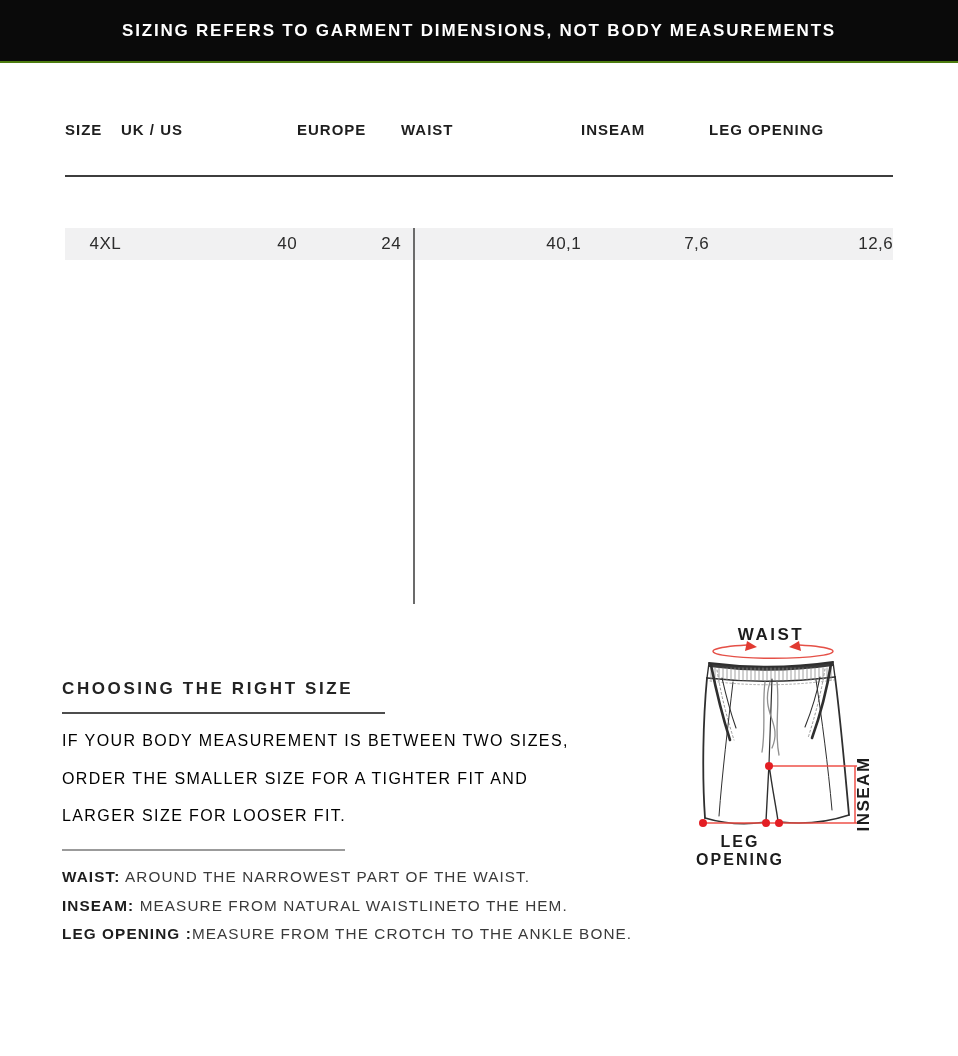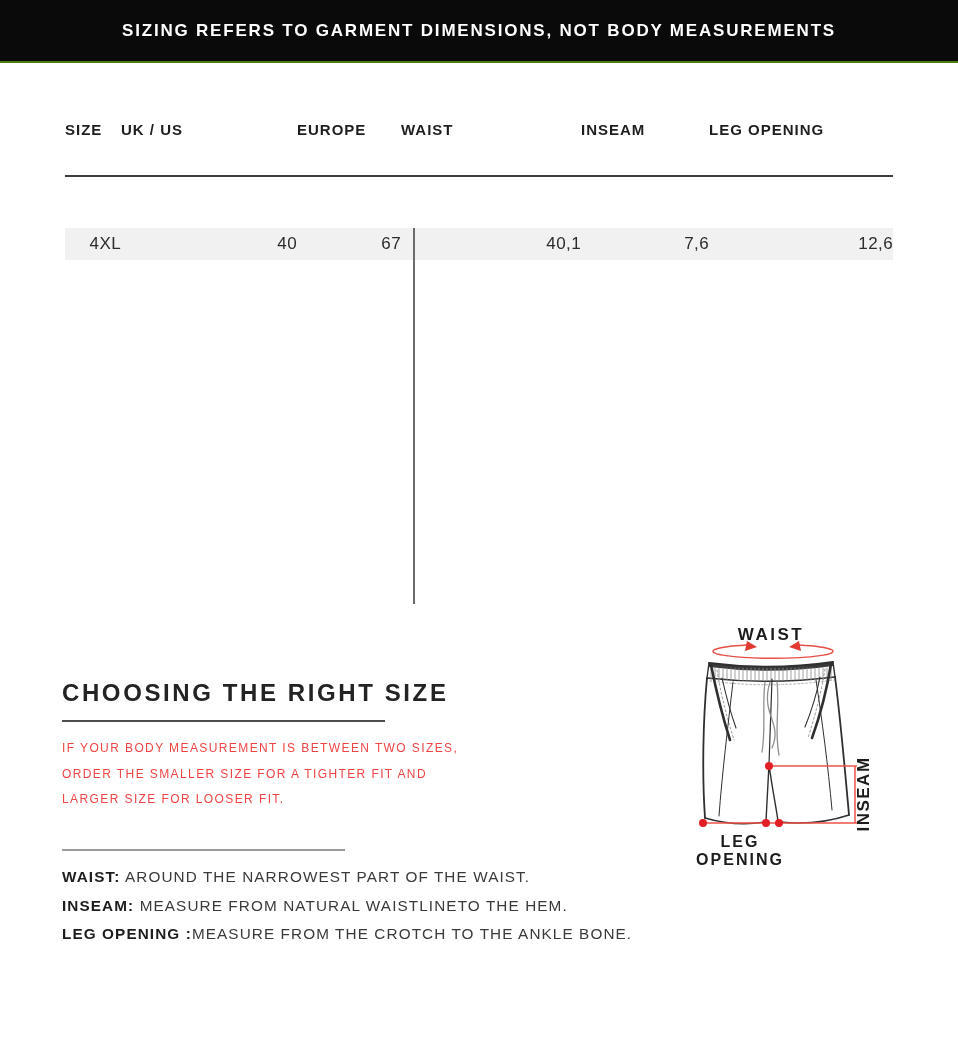--- a/index.html
+++ b/index.html
@@ -25,25 +25,25 @@
   .tbody { position:absolute; left:65px; top:228px; width:828px; height:372px; }
   .trow { position:absolute; left:0; width:828px; height:32px; background:#f1f1f2; }
   .r1{top:0} .r2{top:54} .r3{top:108} .r4{top:162} .r5{top:222} .r6{top:281} .r7{top:340}
   .td { text-align:right; font-size:17px; color:#2c2c2c; letter-spacing:0.4px; white-space:nowrap; }
   .col-divider { position:absolute; left:413px; top:228px; width:1.5px; height:376px; background:#6b6b6b; }
 
   
   .section { position:absolute; left:62px; }
   .sec-choosing { top:679px; width:560px; }
   .sec-howto { top:830px; width:650px; }
-  .section-title { font-size:24px; font-weight:bold; letter-spacing:2.6px; color:#232323; white-space:nowrap; }
+  .section-title { font-size:17px; font-weight:bold; letter-spacing:2.6px; color:#232323; white-space:nowrap; }
   .rule-dark { width:323px; height:2px; background:#4d4d4d; margin-top:13px; }
   .rule-gray { width:283px; height:2px; background:#9b9b9b; margin-top:19px; }
   .body-lines { margin-top:14px; }
-  .body-line { font-size:12px; letter-spacing:1.4px; color:#ef4444; line-height:25.5px; white-space:nowrap; }
+  .body-line { font-size:16px; letter-spacing:1.4px; color:#000000; line-height:25.5px; white-space:nowrap;margin-top:12px; }
   .measure-lines { margin-top:12px; }
   .measure-line { font-size:15.3px; letter-spacing:1.1px; color:#3a3a3a; line-height:28.5px; white-space:nowrap; }
   .measure-line b { color:#1d1d1d; }
 
   
   .diagram { position:absolute; left:680px; top:616px; width:280px; height:260px; }
   .diagram svg { display:block; width:280px; height:260px; }
   .dg-label { font-family:"Liberation Sans", sans-serif; font-weight:bold; fill:#1c1c1c; }
 </style>
 </head>
@@ -110,21 +110,21 @@
       <div class="td">3XL</div>
       <div class="td">36-38</div>
       <div class="td">46</div>
       <div class="td">37,8</div>
       <div class="td">7,6</div>
       <div class="td">12,2</div>
     </div>
     <div class="trow grid-cols r7">
       <div class="td">4XL</div>
       <div class="td">40</div>
-      <div class="td">67</div>
+      <div class="td">24</div>
       <div class="td">40,1</div>
       <div class="td">7,6</div>
       <div class="td">12,6</div>
     </div>
   </div>
   <div class="col-divider"></div>
 
   <div class="section sec-choosing">
     <div class="section-title">CHOOSING THE RIGHT SIZE</div>
     <div class="rule-dark"></div>

